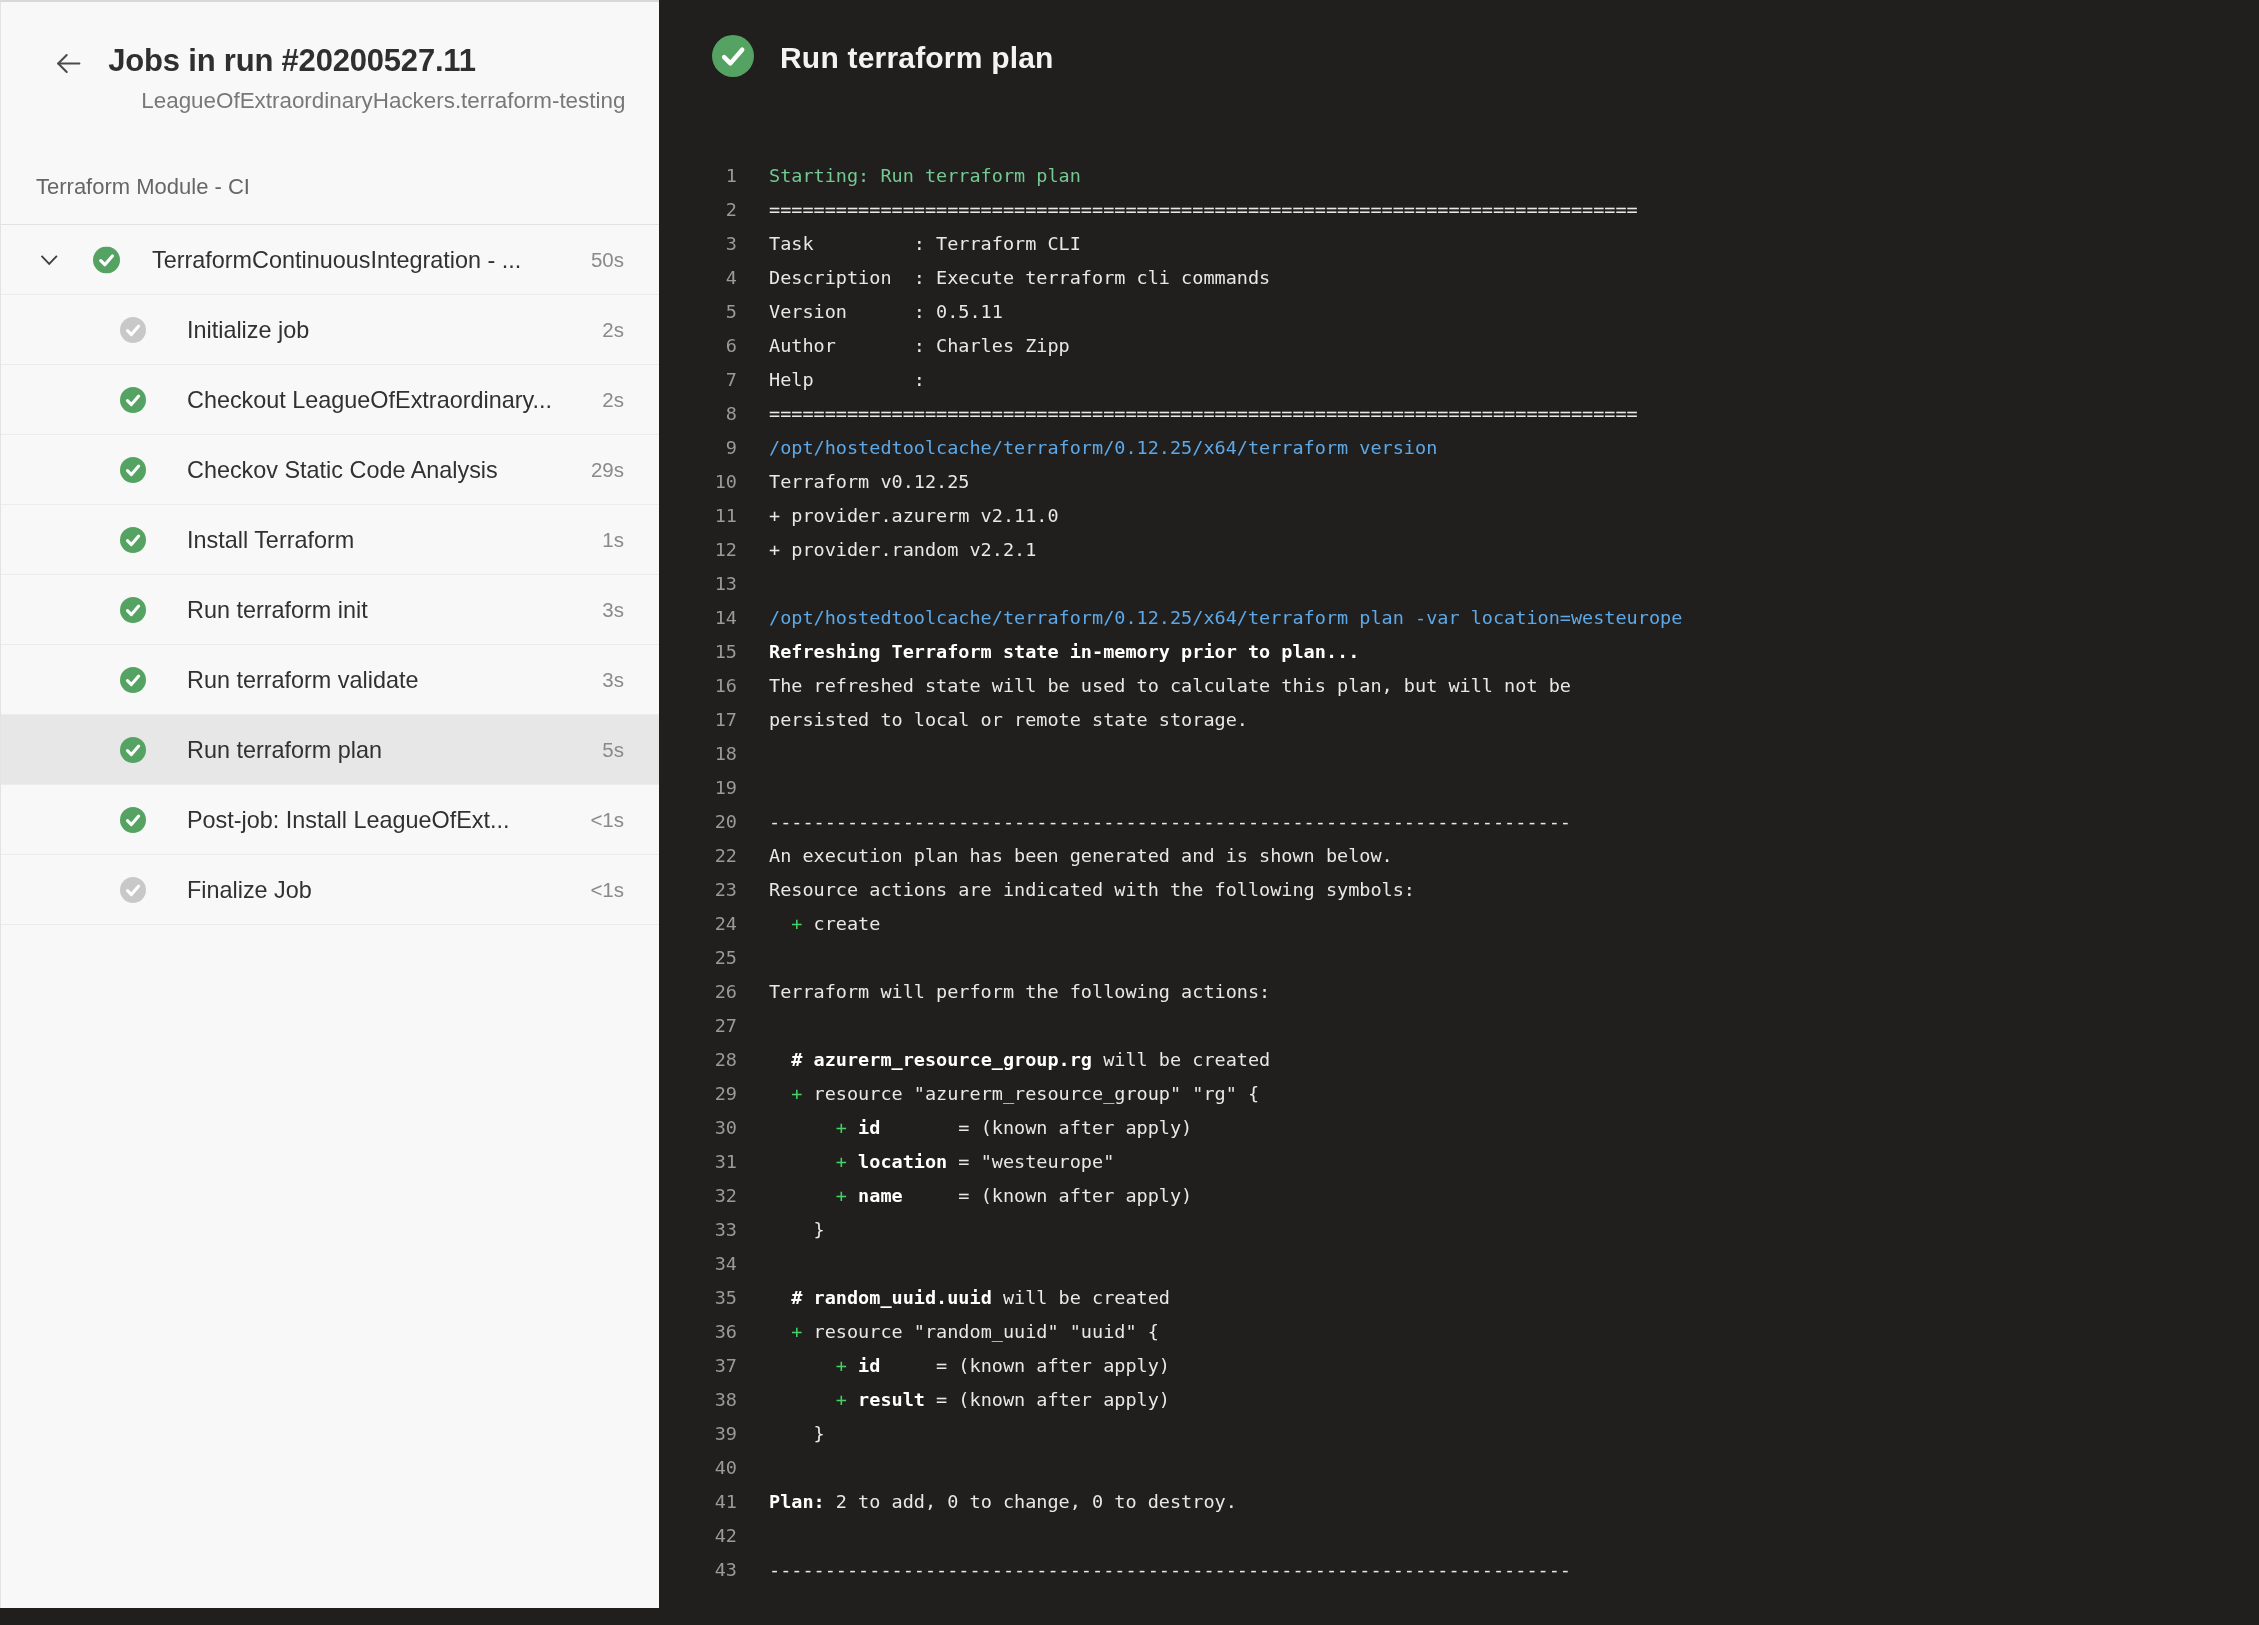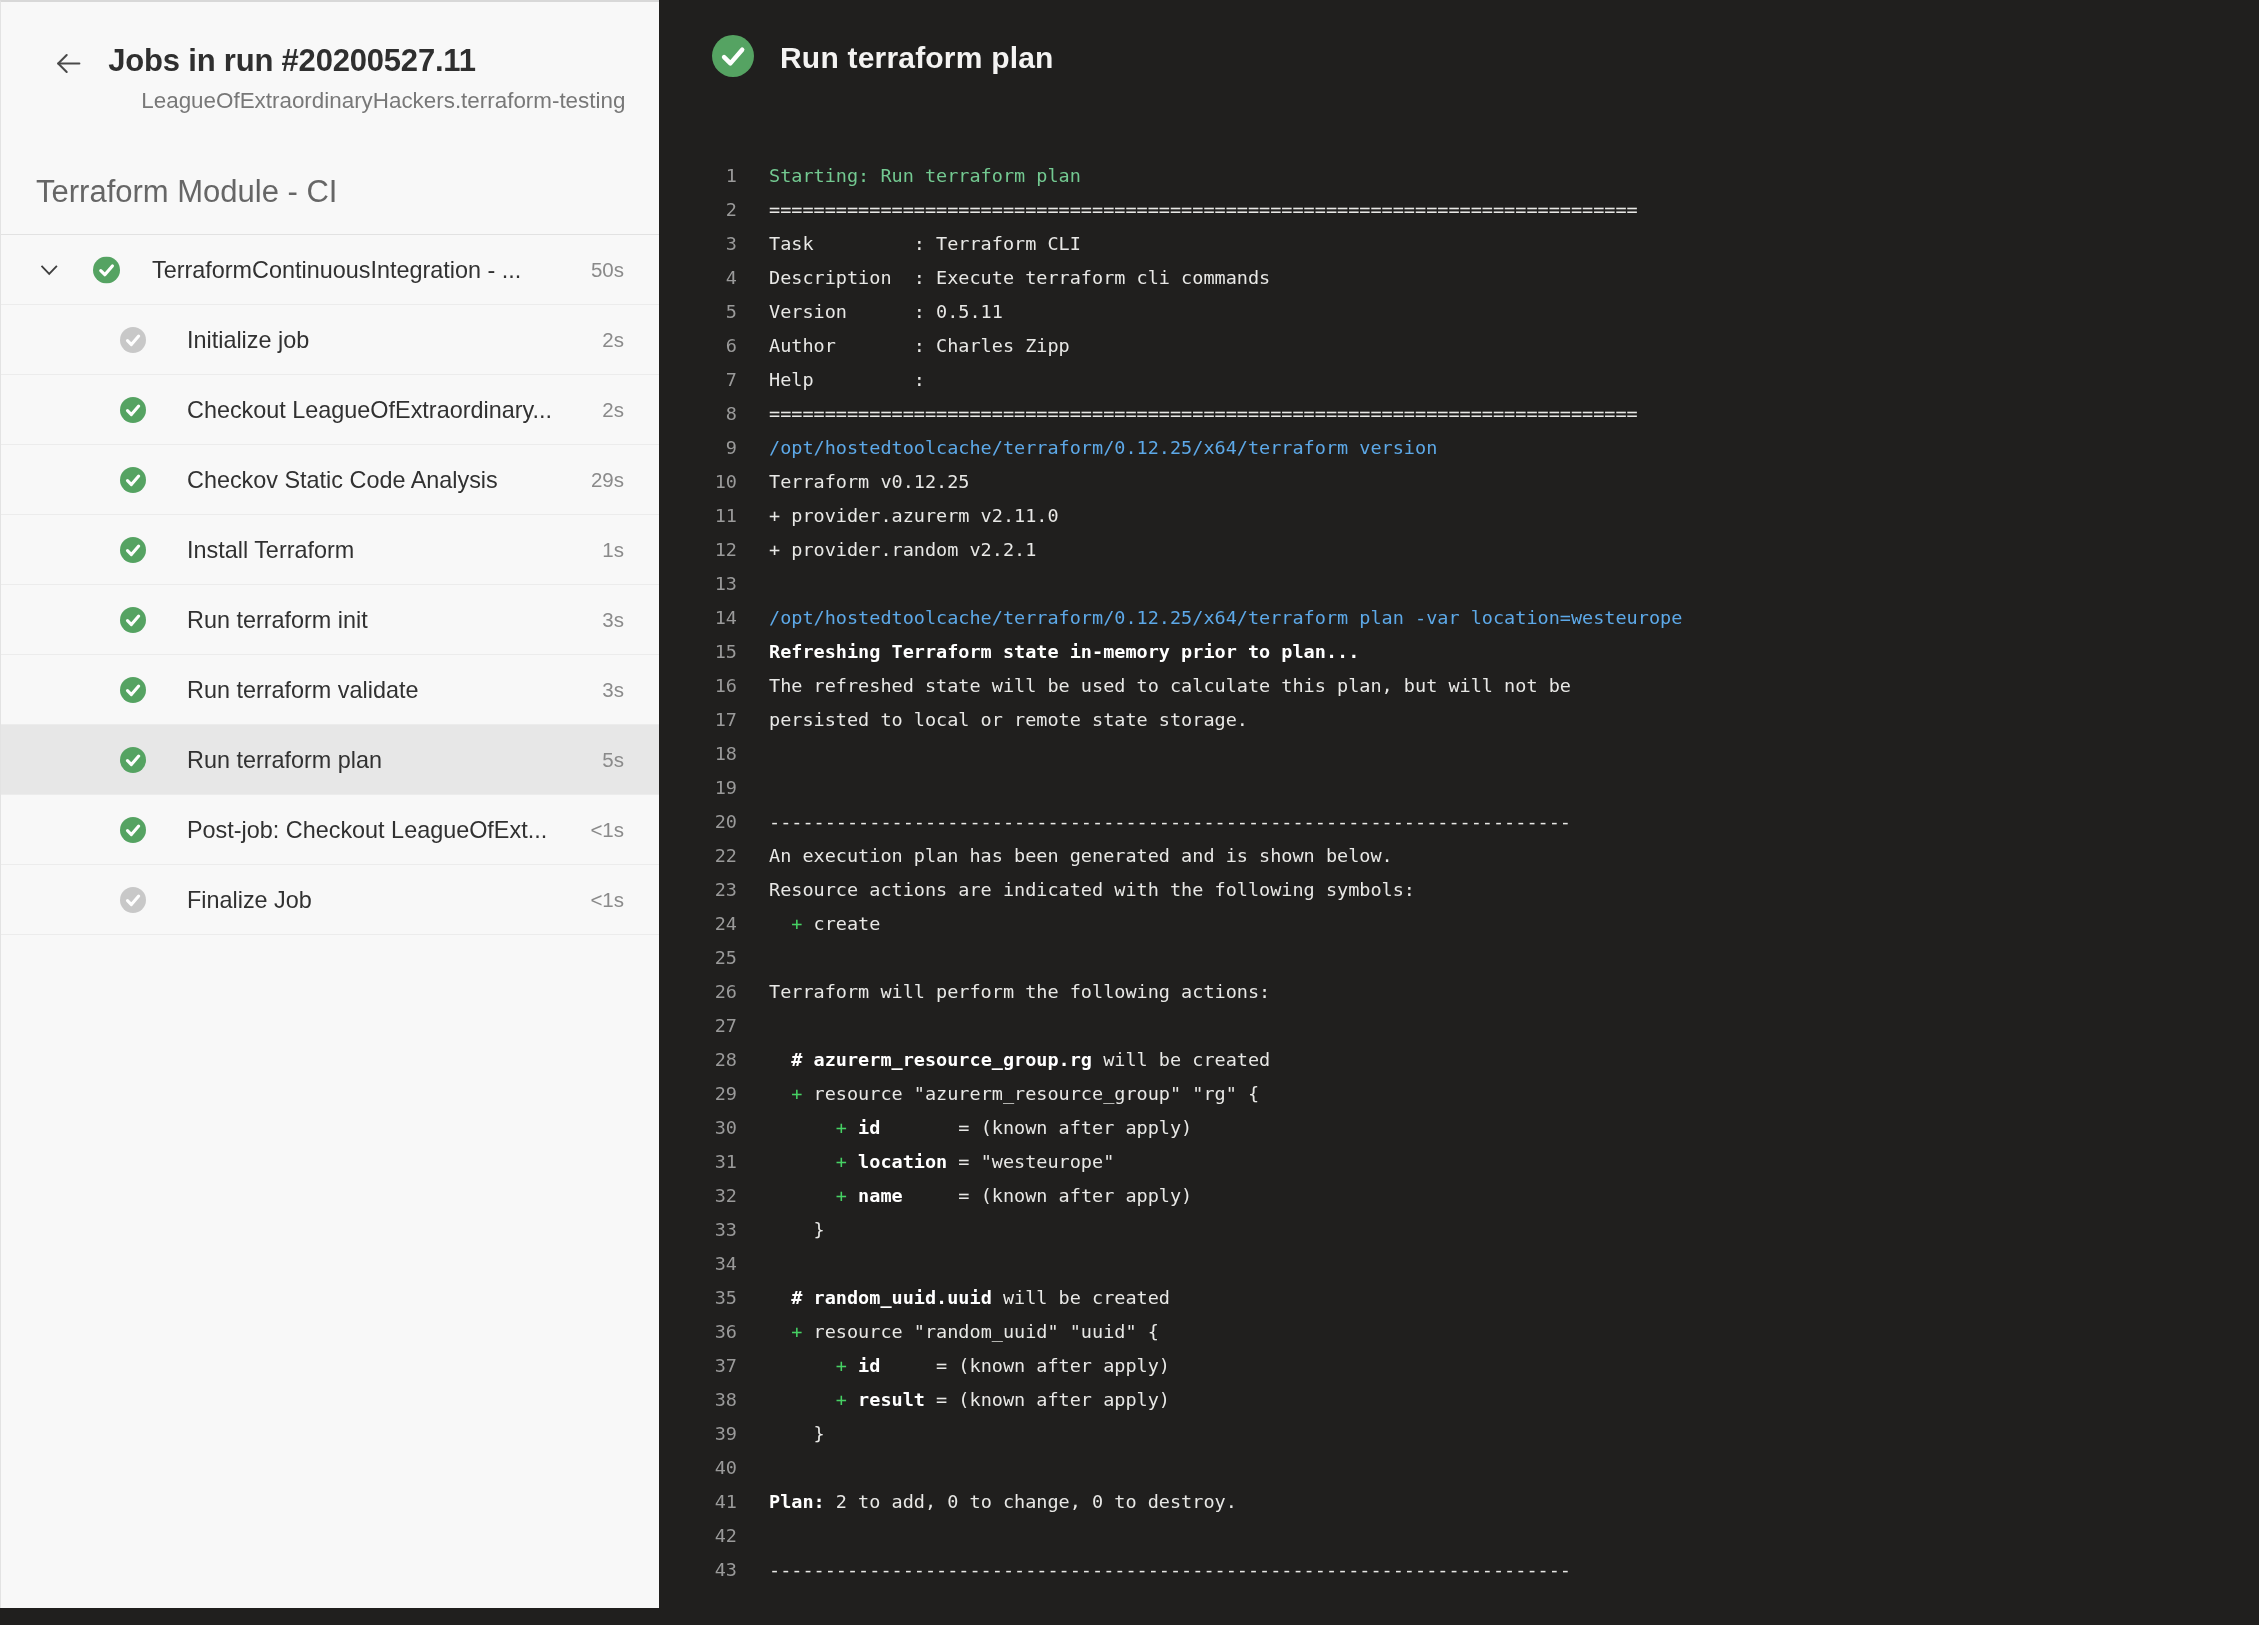--- a/index.html
+++ b/index.html
@@ -7,21 +7,21 @@
        font-family:"Liberation Sans",sans-serif;-webkit-font-smoothing:antialiased;}
 
   
   .sidebar{width:659px;min-width:659px;background:#f8f8f8;box-sizing:border-box;
            border-top:2px solid #d8d8d8;border-left:1px solid #e3e3e3;position:relative;}
   .sb-header{padding:41px 23.4px 0 49px;display:flex;align-items:flex-start;}
   .back-btn{background:none;border:none;padding:3.9px;margin-top:2px;cursor:pointer;line-height:0;}
   .sb-titles{margin-left:21.5px;}
   .page-title{margin:0;font-size:31px;font-weight:700;color:#2f2f2f;letter-spacing:-0.2px;}
   .page-subtitle{margin-top:8.8px;font-size:22.4px;color:#787878;margin-left:33px;}
-  .stage-label{margin:60px 0 24.4px 35px;font-size:31px;color:#666;}
+  .stage-label{margin:60px 0 24.4px 35px;font-size:22px;color:#666;}
   .rows{border-top:1px solid #e2e2e2;}
   .row{height:69px;position:relative;border-bottom:1px solid #ececec;cursor:pointer;background:#f8f8f8;}
   .row.selected{background:#e7e7e7;}
   .row .chev{position:absolute;left:37px;top:50%;transform:translateY(-50%);line-height:0;}
   .row .sicon{position:absolute;left:92px;top:50%;transform:translateY(-50%);line-height:0;}
   .row.step .sicon{left:119px;}
   .row .lbl{position:absolute;left:151px;top:50%;transform:translateY(-50%);
             font-size:23.4px;color:#313131;white-space:nowrap;max-width:419px;overflow:hidden;}
   .row.step .lbl{left:186px;}
   .row .dur{position:absolute;right:35px;top:50%;transform:translateY(-50%);
@@ -129,21 +129,21 @@
               <path d="M4.6 8.4 L7 10.8 L11.5 5.6" stroke="#fff" stroke-width="1.9" fill="none" stroke-linecap="round" stroke-linejoin="round"></path>
             </svg></span>
           <span class="lbl">Run terraform plan</span>
           <span class="dur">5s</span>
         </div>
         <div class="row step">
           <span class="sicon"><svg width="26" height="26" viewBox="0 0 16 16">
               <circle cx="8" cy="8" r="8" fill="#55a362"></circle>
               <path d="M4.6 8.4 L7 10.8 L11.5 5.6" stroke="#fff" stroke-width="1.9" fill="none" stroke-linecap="round" stroke-linejoin="round"></path>
             </svg></span>
-          <span class="lbl">Post-job: Checkout LeagueOfExt...</span>
+          <span class="lbl">Post-job: Install LeagueOfExt...</span>
           <span class="dur">&lt;1s</span>
         </div>
         <div class="row step">
           <span class="sicon"><svg width="26" height="26" viewBox="0 0 16 16">
               <circle cx="8" cy="8" r="8" fill="#c8c8c8"></circle>
               <path d="M4.6 8.4 L7 10.8 L11.5 5.6" stroke="#fff" stroke-width="1.9" fill="none" stroke-linecap="round" stroke-linejoin="round"></path>
             </svg></span>
           <span class="lbl">Finalize Job</span>
           <span class="dur">&lt;1s</span>
         </div>

